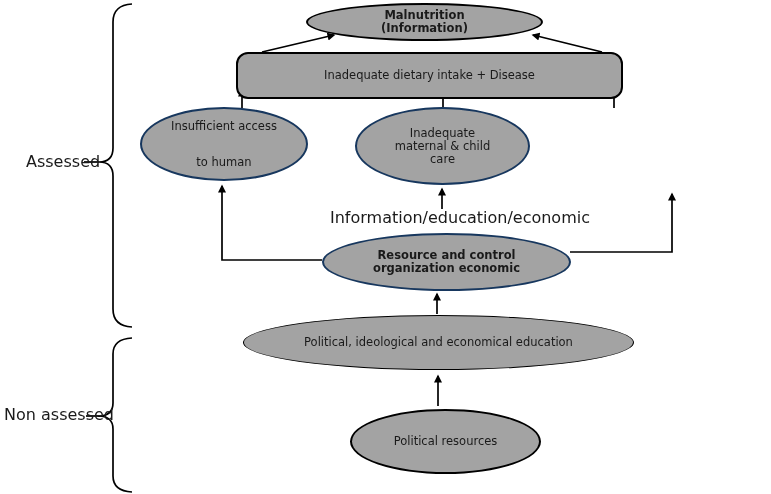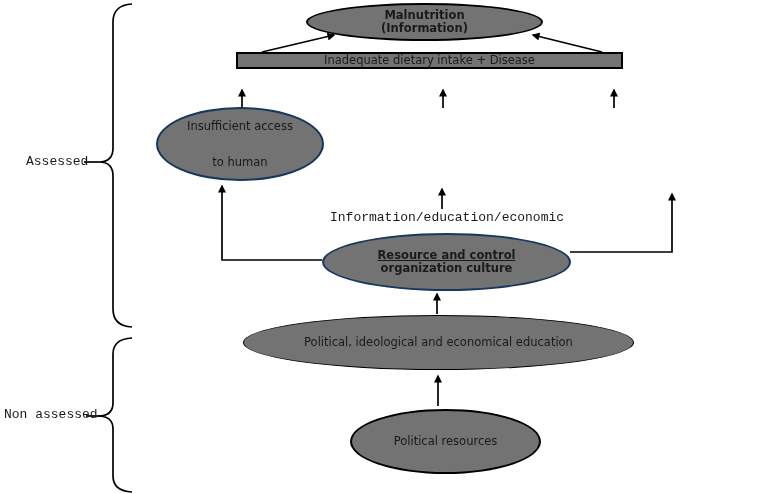--- a/index.html
+++ b/index.html
@@ -4,30 +4,30 @@
 <style>
   html,body{margin:0;padding:0;background:#fff;}
   #stage{
     position:relative;width:771px;height:494px;background:#ffffff;
     font-family:"DejaVu Sans","Liberation Sans",sans-serif;
     color:#1a1a1a;overflow:hidden;
   }
   .node{
     position:absolute;display:flex;flex-direction:column;
     align-items:center;justify-content:center;text-align:center;
-    box-sizing:border-box;background:#737373;
+    box-sizing:border-box;background:#a3a3a3;
   }
   .ellipse{border-radius:50%;}
   .black-border{border:2px solid #000;}
   .thin-black-border{border:1.6px solid #000;}
   .teal-border{border:2px solid #17375e;}
   .txt{font-size:11.5px;line-height:13px;}
   .bold{font-weight:bold;}
-  .underline{text-decoration:underline;}
-  .freelabel{position:absolute;font-size:13px;line-height:13px;font-family:Liberation Mono, monospace;}
+  .underline{}
+  .freelabel{position:absolute;font-size:16px;line-height:13px;}
   svg.layer{position:absolute;left:0;top:0;pointer-events:none;}
 </style>
 </head>
 <body>
 
 <div id="stage">
 
   <svg class="layer" width="771" height="494" viewBox="0 0 771 494">
     <defs>
       <marker id="ah" markerWidth="10" markerHeight="9" refX="6.5" refY="4" orient="auto" markerUnits="userSpaceOnUse">
@@ -60,36 +60,41 @@
   </svg>
 
   <div class="freelabel" style="left:26px;top:155px;">Assessed</div>
   <div class="freelabel" style="left:4px;top:408px;">Non assessed</div>
 
   <div class="node ellipse black-border" style="left:306px;top:3px;width:237px;height:38px;">
     <div class="txt bold">Malnutrition</div>
     <div class="txt bold">(Information)</div>
   </div>
 
-  <div class="node black-border" style="left:236px;top:52px;width:387px;height:17px;border-radius:0;">
+  <div class="node black-border" style="left:236px;top:52px;width:387px;height:47px;border-radius:12px;">
     <div class="txt">Inadequate dietary intake + Disease</div>
   </div>
 
-  <div class="node ellipse teal-border" style="left: 156px; top: 107px; width: 168px; height: 74px; border-color: rgb(23, 55, 94); gap: 23px;">
+  <div class="node ellipse teal-border" style="left: 140px; top: 107px; width: 168px; height: 74px; border-color: rgb(23, 55, 94); gap: 23px;">
     <div class="txt">Insufficient access</div>
     <div class="txt">to human</div>
   </div>
 
+  <div class="node ellipse teal-border" style="left: 355px; top: 107px; width: 175px; height: 78px; border-color: rgb(23, 55, 94);">
+    <div class="txt">Inadequate</div>
+    <div class="txt">maternal &amp; child</div>
+    <div class="txt">care</div>
+  </div>
 
 
   <div class="freelabel" style="left:330px;top:211px;width:225px;text-align:center;">Information/education/economic</div>
 
   <div class="node ellipse teal-border" style="left: 322px; top: 233px; width: 249px; height: 58px; border-color: rgb(23, 55, 94);">
     <div class="txt bold underline">Resource and control</div>
-    <div class="txt bold">organization culture</div>
+    <div class="txt bold">organization economic</div>
   </div>
 
   <div class="node ellipse thin-black-border" style="left:243px;top:315px;width:391px;height:55px;">
     <div class="txt">Political, ideological and economical education</div>
   </div>
 
   <div class="node ellipse black-border" style="left:350px;top:409px;width:191px;height:65px;">
     <div class="txt">Political resources</div>
   </div>
 

